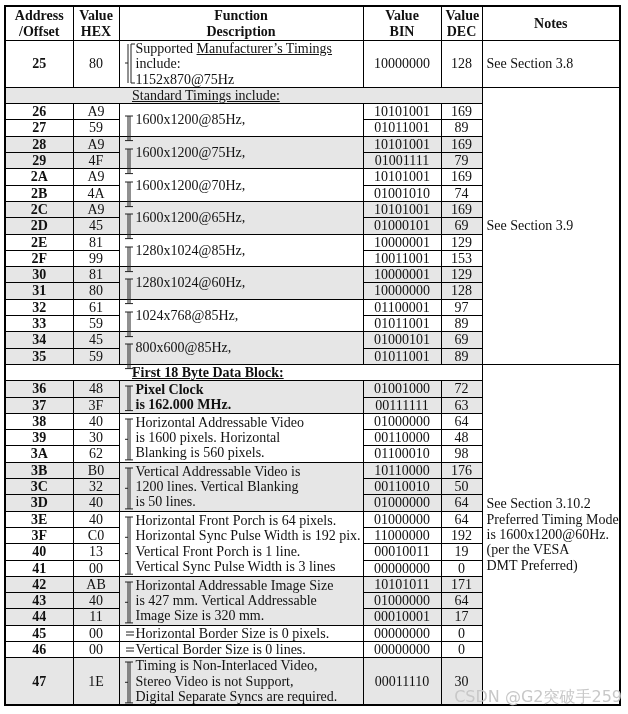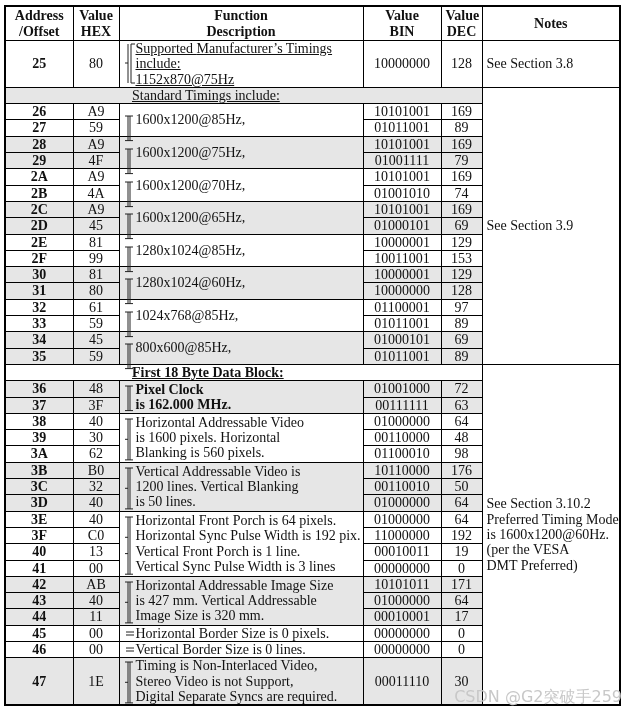--- a/index.html
+++ b/index.html
@@ -67,21 +67,21 @@
           <span class="fline">DEC</span>
         </th>
       <th class="notes-h">Notes</th>
     </tr>
   </thead>
   <tbody id="tbody">
 
     <tr class="r25">
       <td class="addr">25</td>
       <td class="hex">80</td>
-      <td class="func" style="border-top:1px solid #000;border-bottom:1px solid #000;text-decoration:underline;">
+      <td class="func" style="border-top:1px solid #000;border-bottom:1px solid #000;">
         <div class="func-inner">
           <div class="brace-col">
             <svg width="12" height="45">
                 <path d="M7 3 H11 M7 3 V42 H11 M4 3 V42 M1 22 H4" stroke="#222" stroke-width="1" fill="none"></path>
               </svg>
           </div>
           <div class="text-col">
             <span class="fline"><span>Supported </span><span class="uline">Manufacturer’s Timings</span></span>
             <span class="fline">include:</span>
             <span class="fline">1152x870@75Hz</span>

